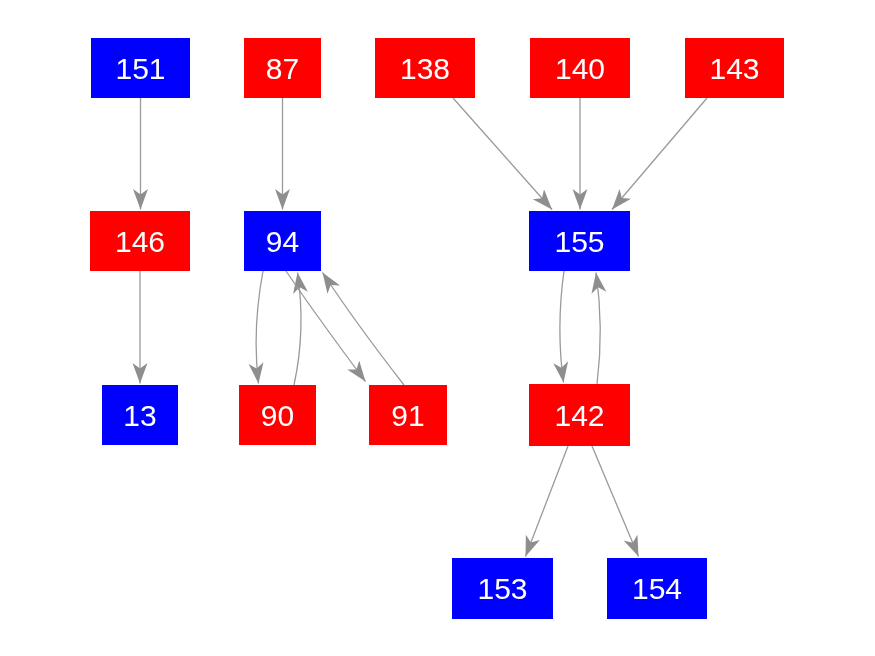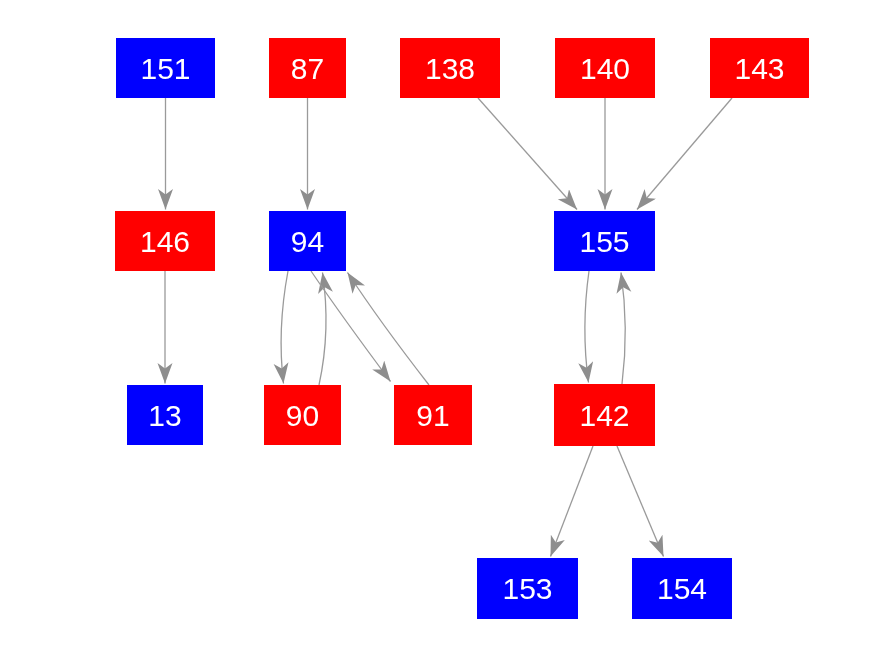--- a/index.html
+++ b/index.html
@@ -7,21 +7,20 @@
     padding: 0;
     background: #ffffff;
     width: 875px;
     height: 656px;
     overflow: hidden;
   }
   #graph-wrap {
     width: 817px;
     height: 656px;
     position: relative;
-    padding-left: 25px;
   }
   #graph-svg {
     display: block;
     width: 875px;
     height: 656px;
   }
   .edge {
     fill: none;
     stroke: var(--edge-line, #9a9a9a);
     stroke-width: 1.3px;

